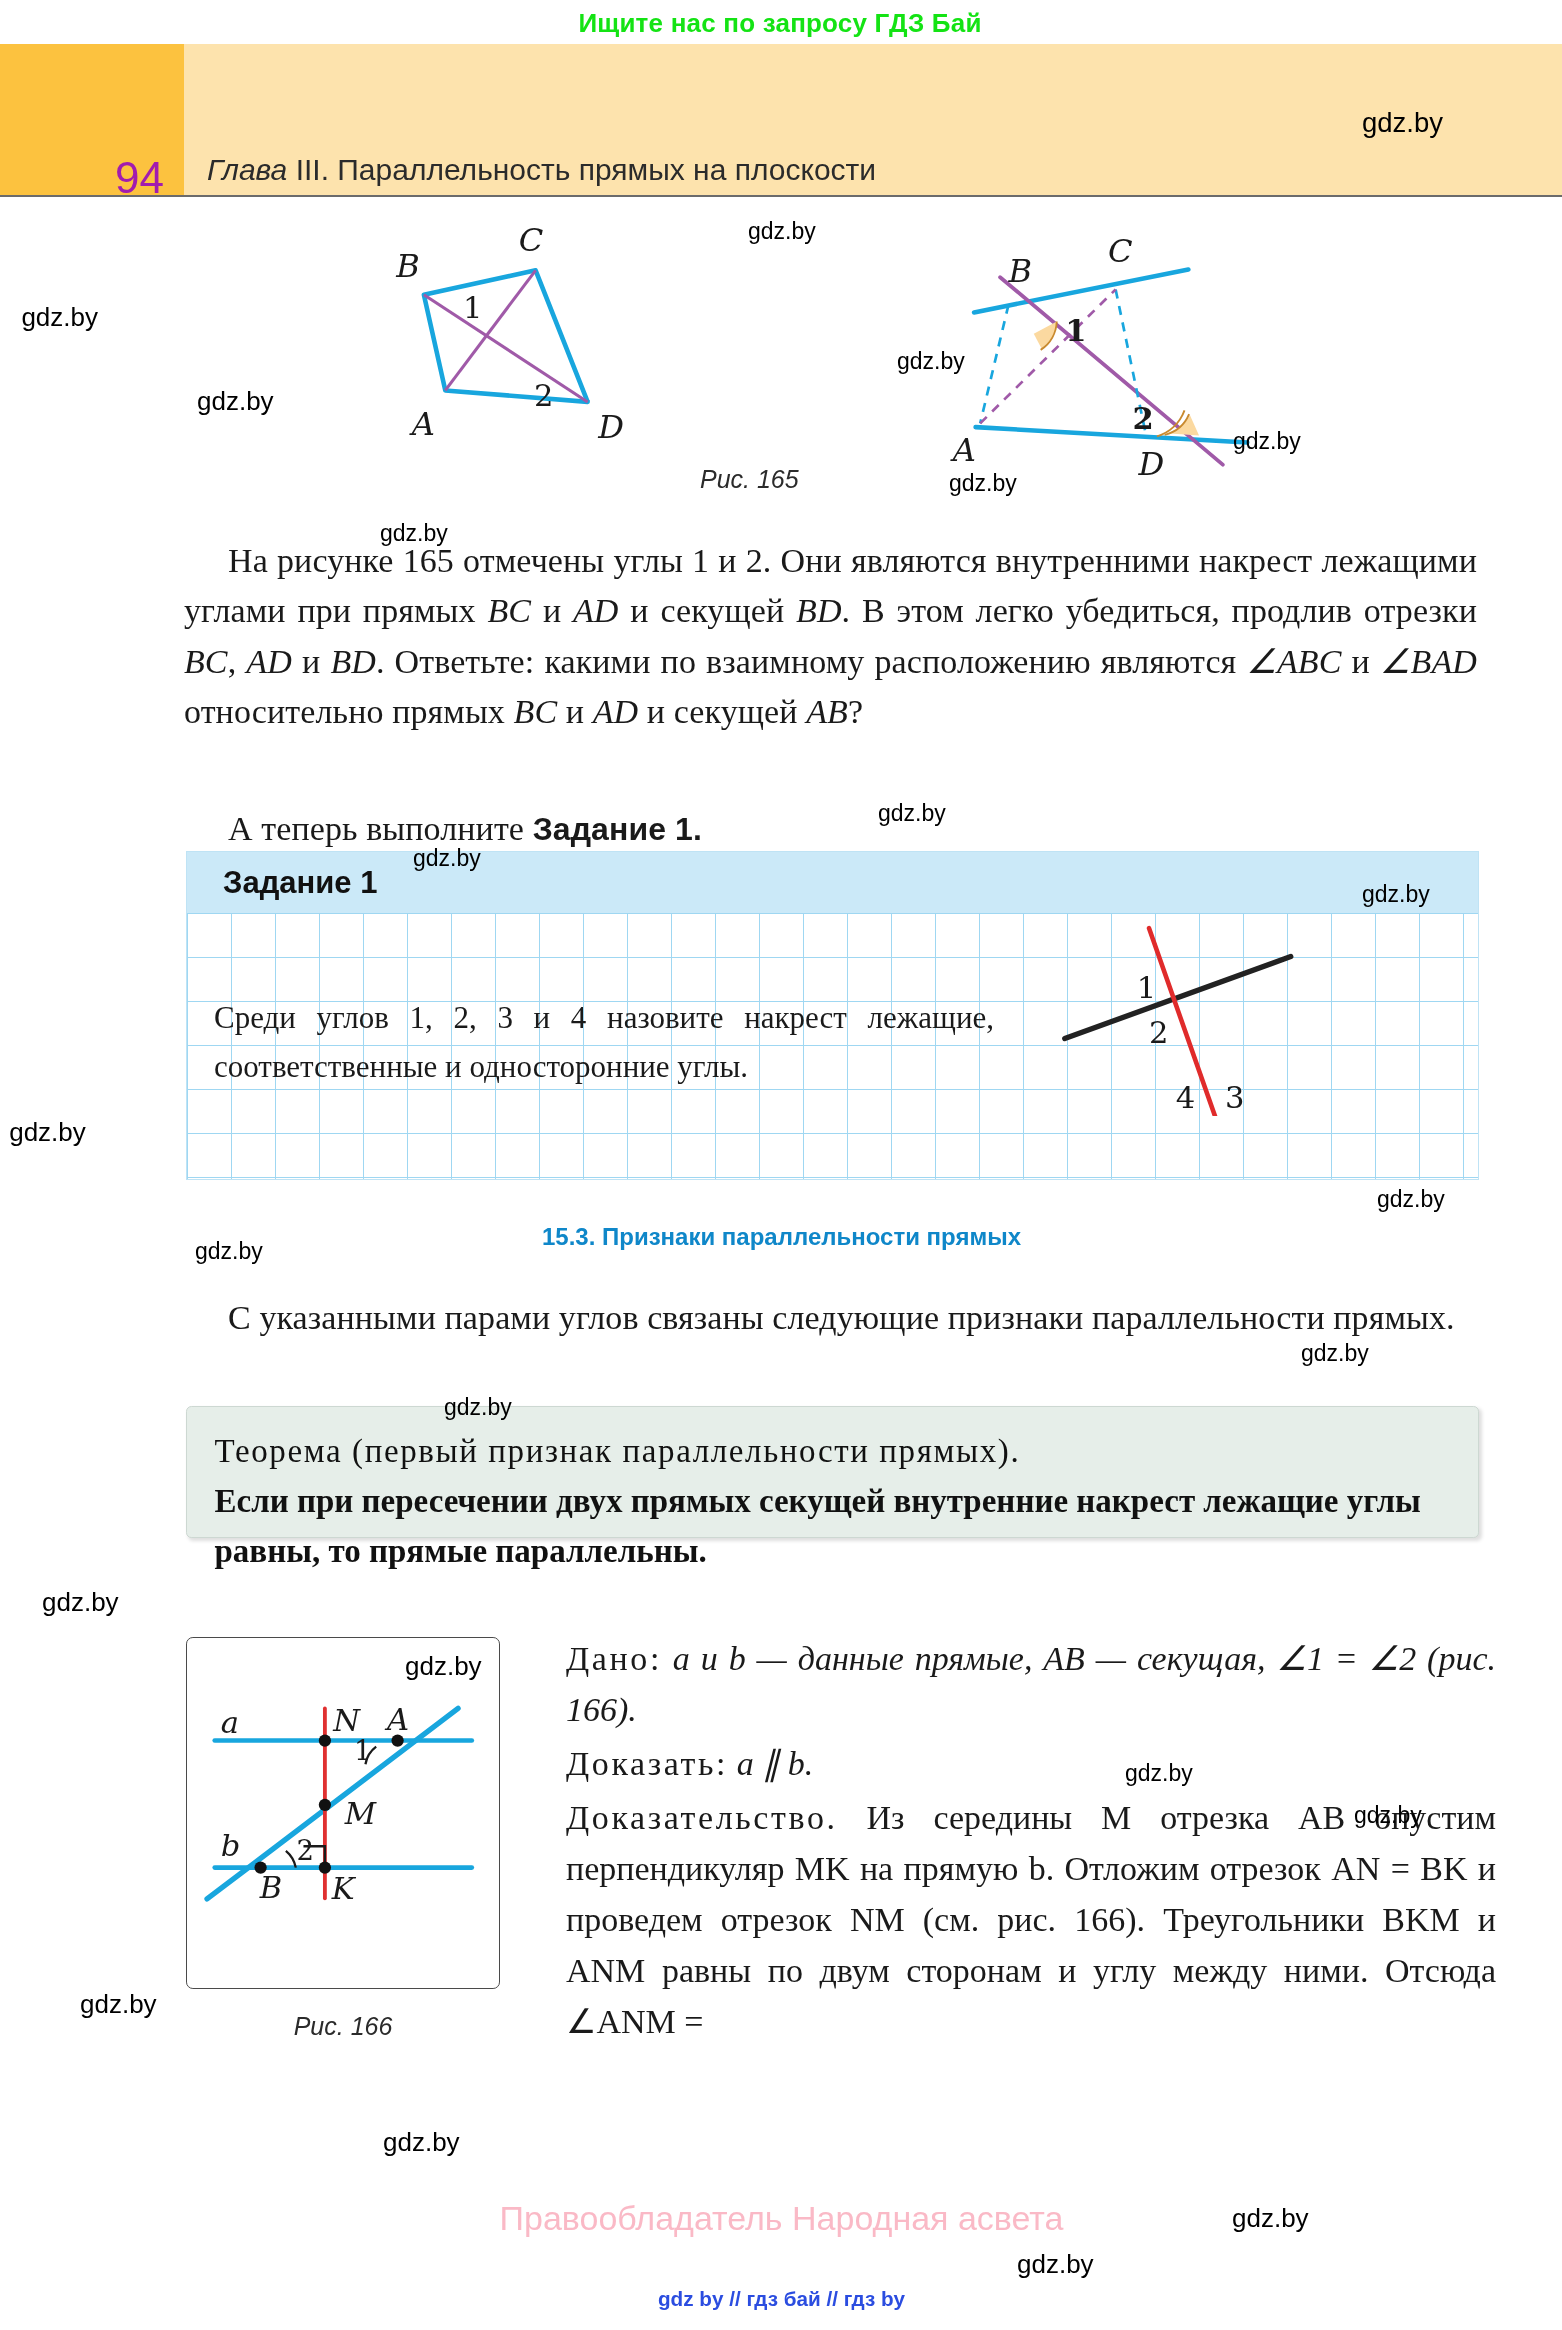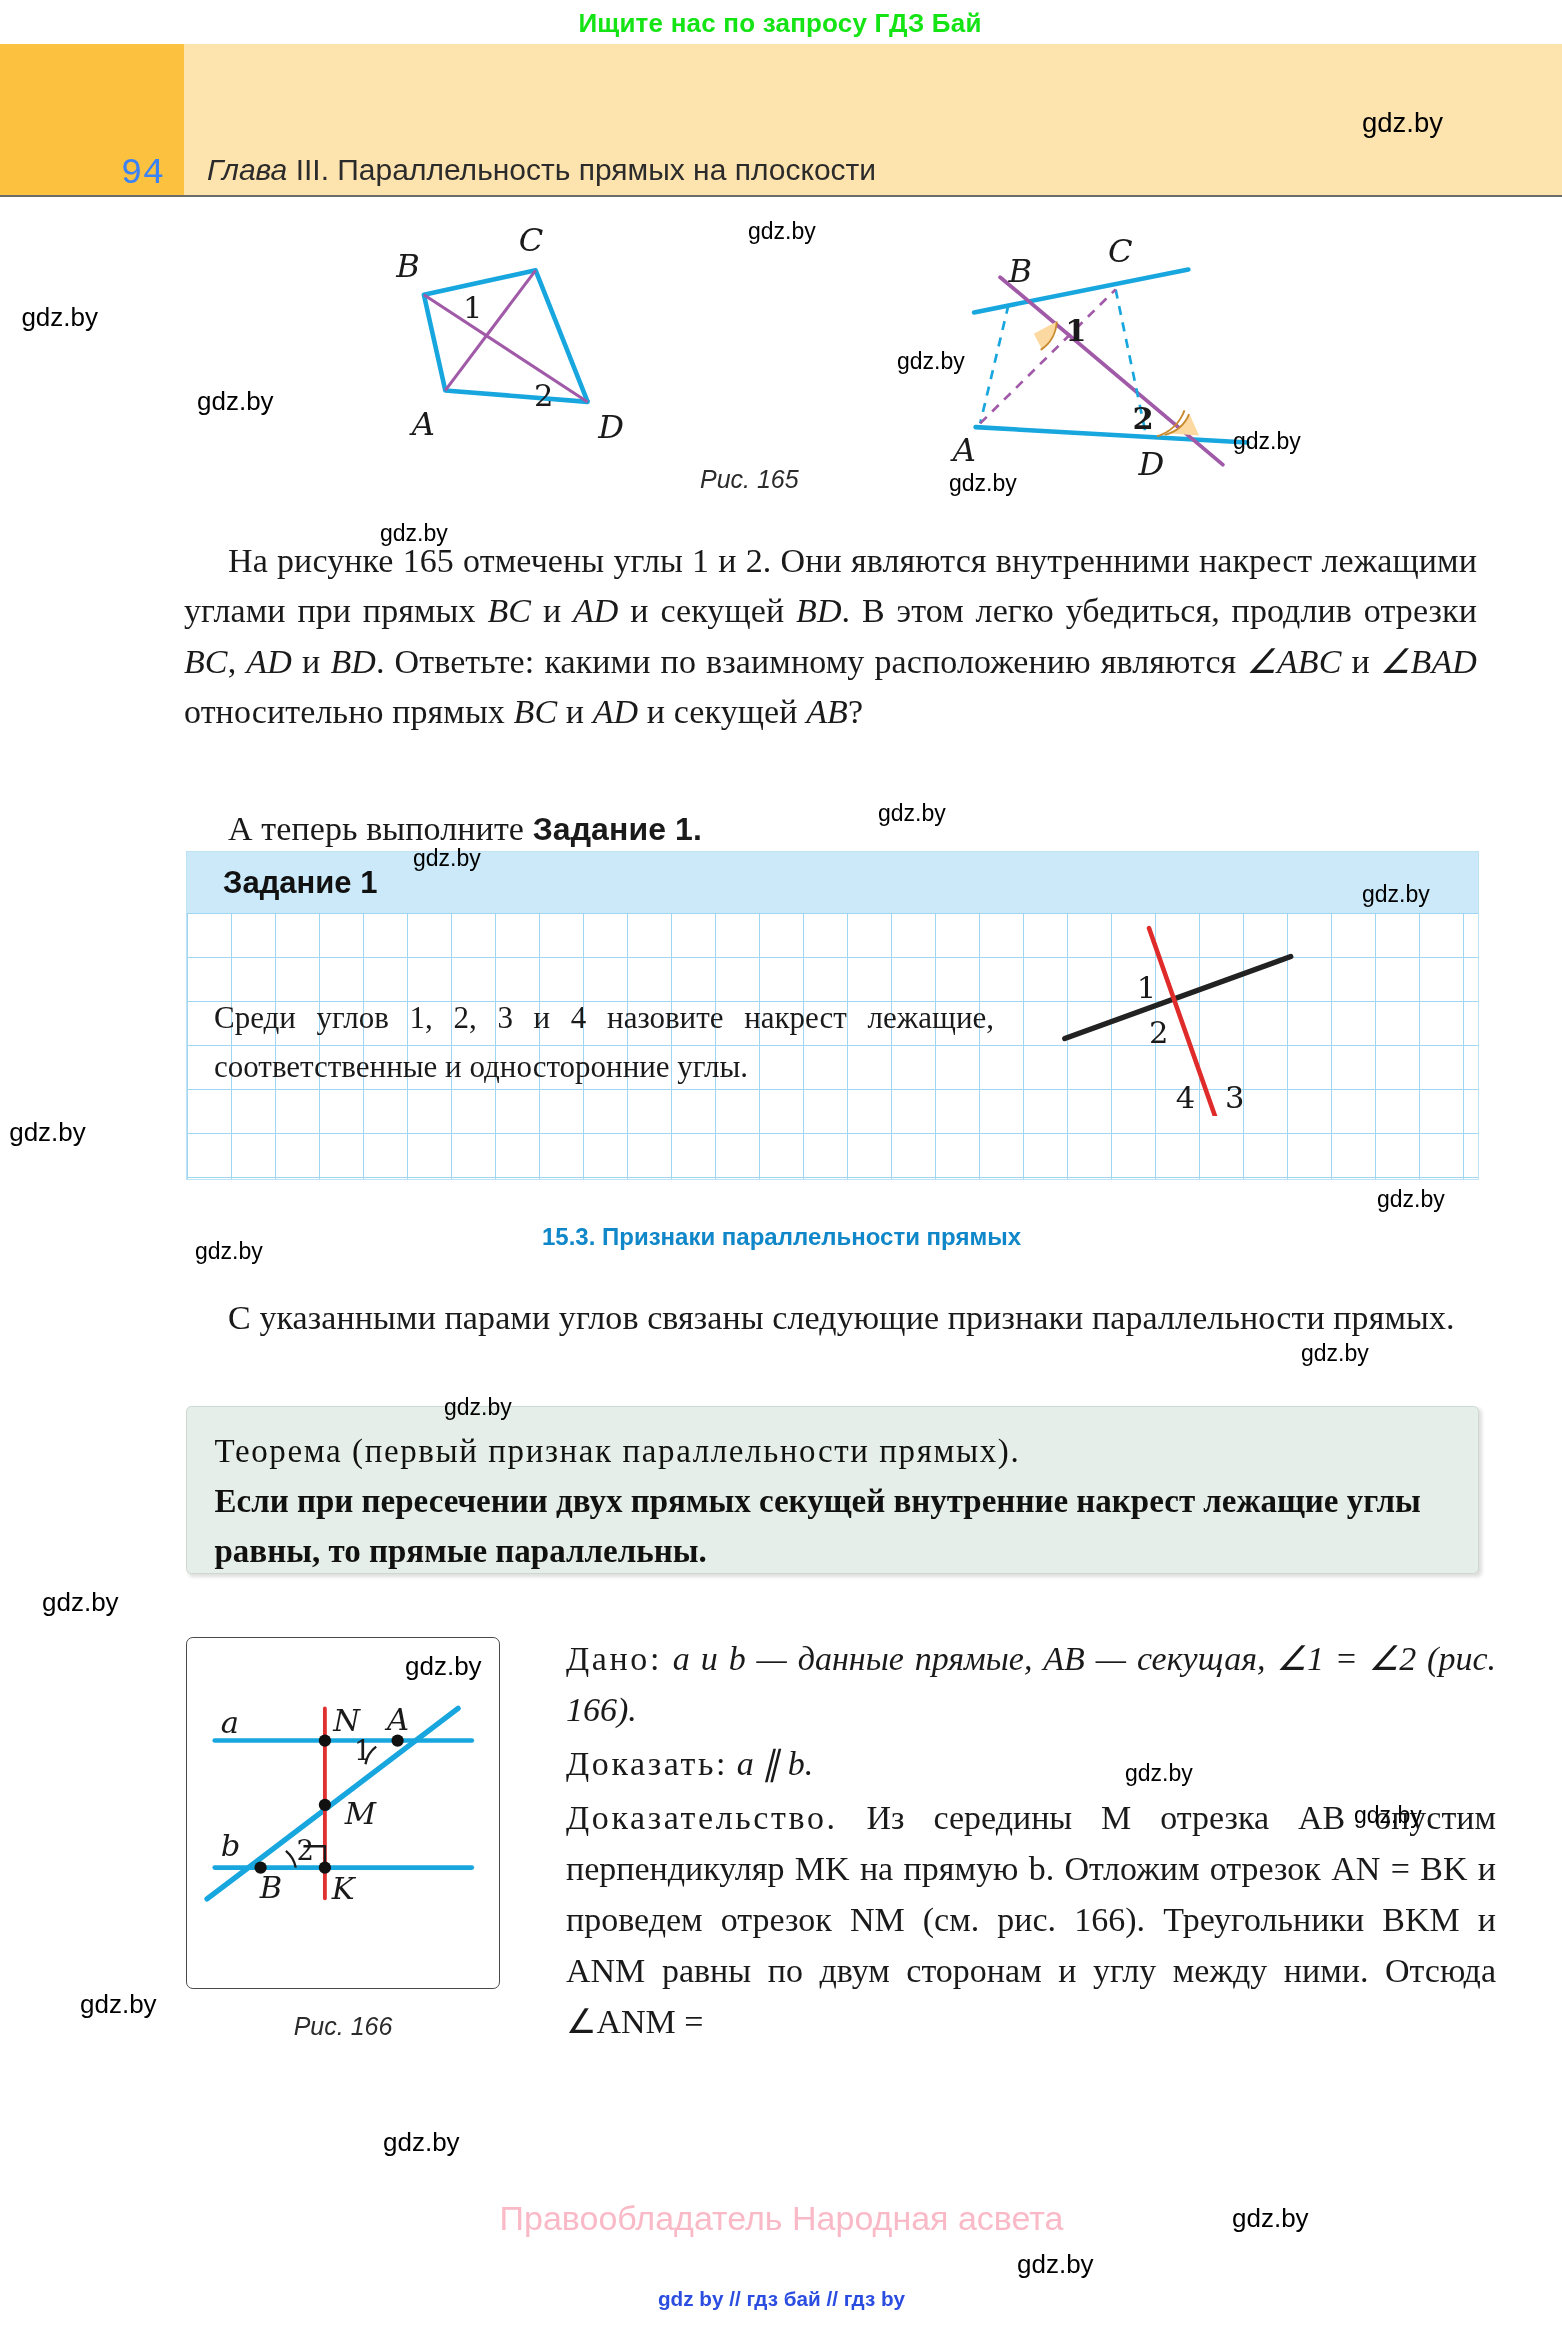--- a/index.html
+++ b/index.html
@@ -34,22 +34,22 @@
     border-bottom:2.3px solid #6b6b6b;
     box-sizing:border-box;
   }
   #header-page-block{
     left:0;top:0;width:184px;height:151px;
     background:#fcc23f;
   }
   #page-number{
     left:0;top:153px;width:164px;
     text-align:right;
-    font-family:Liberation Mono, monospace;
-    font-size:36px;font-weight:400;color:#3b82f6;
+    font-family:Liberation Sans, sans-serif;
+    font-size:44px;font-weight:400;color:#a21caf;
   }
   #chapter-title{
     left:207px;top:153px;
     font-family:"Liberation Sans", sans-serif;
     font-size:30px;color:#2b2b2b;white-space:nowrap;
   }
   #chapter-title i{font-style:italic;}
 
   
   .wm{
@@ -115,21 +115,21 @@
 
   
   #section-heading{
     left:0;top:1223px;width:1563px;text-align:center;
     font-family:"Liberation Sans", sans-serif;
     font-weight:700;font-size:24px;color:#0f87c9;
   }
 
   
   #theorem-box{
-    left:186px;top:1406px;width:1293px;height:168px;
+    left:186px;top:1406px;width:1293px;height:132px;
     background:#e6eee9;
     border:1.5px solid #cdd8d2;
     border-radius:5.4px;
     box-sizing:border-box;
     box-shadow:2.3px 2.3px 3.8px rgba(0,0,0,.13);
   }
   #theorem-inner{
     position:absolute;left:27.5px;top:19px;width:1232px;
     font-family:"Liberation Serif", serif;
     font-size:33px;color:#111;line-height:1.52;

